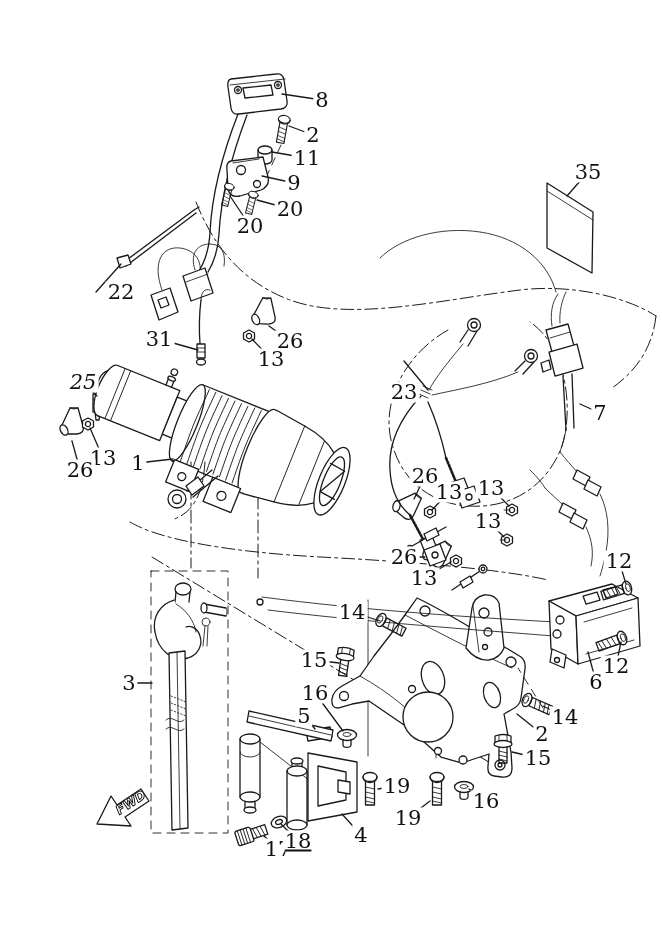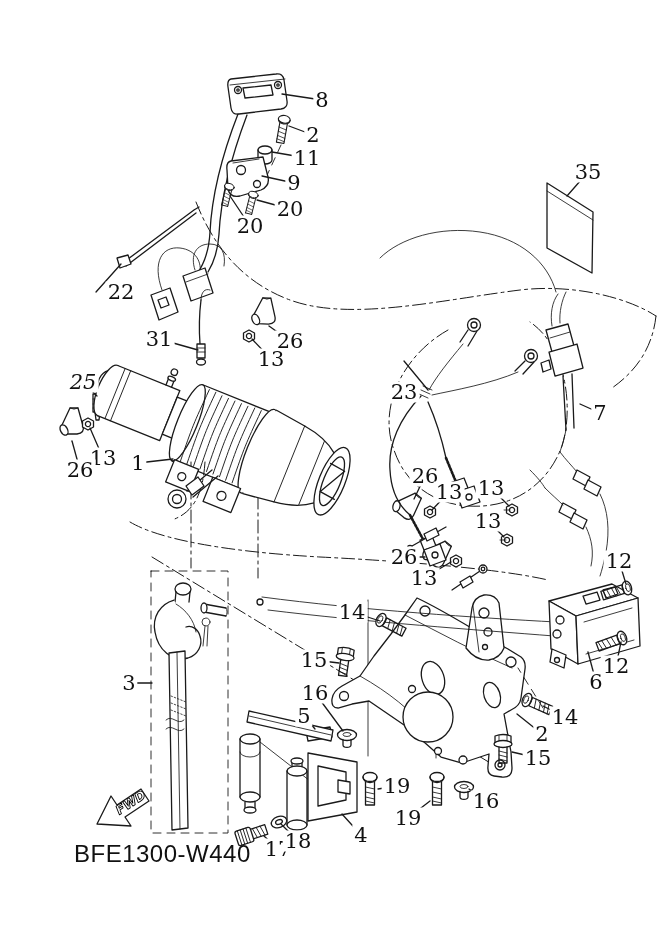--- a/index.html
+++ b/index.html
@@ -402,19 +402,18 @@
       <div class="callout" style="left: 314px; top: 660px;">15</div>
       <div class="callout" style="left: 315px; top: 693px;">16</div>
       <div class="callout" style="left: 304px; top: 716px;">5</div>
       <div class="callout" style="left: 542px; top: 734px;">2</div>
       <div class="callout" style="left: 565px; top: 717px;">14</div>
       <div class="callout" style="left: 538px; top: 758px;">15</div>
       <div class="callout" style="left: 486px; top: 801px;">16</div>
       <div class="callout" style="left: 397px; top: 786px;">19</div>
       <div class="callout" style="left: 408px; top: 818px;">19</div>
       <div class="callout" style="left: 278px; top: 849px;">17</div>
-      <div class="callout" style="left: 298px; top: 841px;">18</div>
+      <div class="callout" style="left: 298px; top: 841px; text-decoration: underline;">18</div>
       <div class="callout" style="left: 361px; top: 835px;">4</div>
       <div class="callout" style="left: 129px; top: 683px;">3</div>
     </div>
 
-<div class="code">BFE1300-W440</div>
 </div>
 
 </body></html>

